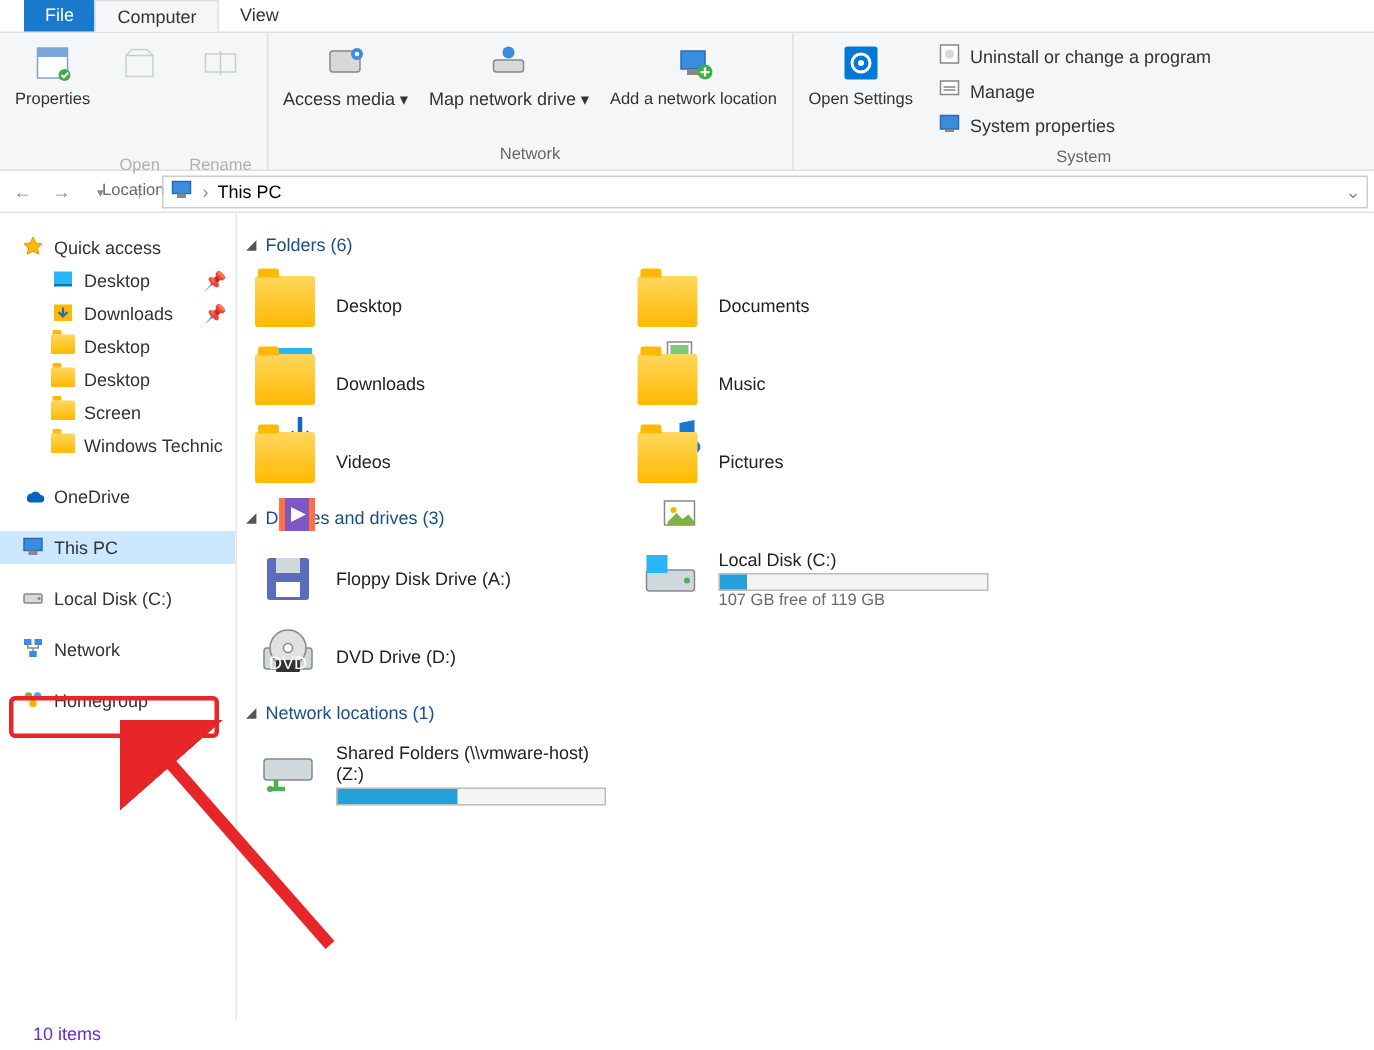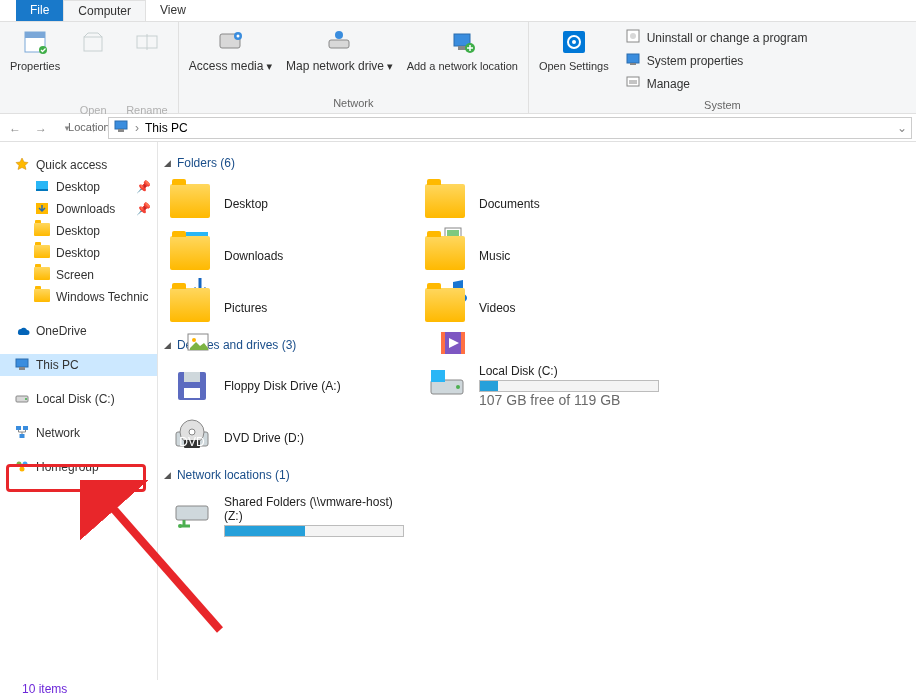--- a/index.html
+++ b/index.html
@@ -41,21 +41,21 @@
 
 
 .content { flex: 1; padding: 10px 6px; overflow: auto; }
 .section-hdr { display: flex; align-items: center; gap: 6px; color: #1a4e8a; font-size: 13px; margin: 4px 0 8px 0; cursor: pointer; }
 .section-hdr .tri { font-size: 9px; color: #555; }
 .grid { display: flex; flex-wrap: wrap; }
 .item { display: flex; align-items: center; width: 255px; padding: 4px 6px; gap: 10px; cursor: pointer; }
 .item .bigicon { width: 44px; height: 44px; display: flex; align-items: center; justify-content: center; flex-shrink: 0; }
 .item .info { display: flex; flex-direction: column; }
 .item .name { color: #222; }
-.item .sub { color: #6a6a6a; font-size: 14px; }
+.item .sub { color: #6a6a6a; font-size: 11px; }
 .drive-bar { width: 180px; height: 12px; border: 1px solid #bcbcbc; background: #f4f4f4; margin-top: 2px; position: relative; }
 .drive-bar .fill { position: absolute; top: 0; left: 0; bottom: 0; background: #26a0da; }
 
 
 .statusbar { position: absolute; bottom: 0; left: 16px; right: 0; height: 20px; padding: 2px 6px; color: #6d28d9; font-size: 12px; }
 
 
 .annot-box { position: absolute; border: 3px solid #e8262a; border-radius: 4px; pointer-events: none; }
 .annot-arrow { position: absolute; pointer-events: none; }
 
@@ -161,31 +161,31 @@
       <div class="ribbon-list">
         <div class="ribbon-list-item">
           <span><svg width="16" height="16">
                 <rect x="2" y="2" width="12" height="12" fill="#fff" stroke="#888"></rect>
                 <circle cx="8" cy="8" r="3" fill="#d8d8d8"></circle>
               </svg></span>
           <span>Uninstall or change a program</span>
         </div>
         <div class="ribbon-list-item">
           <span><svg width="16" height="16">
+                <rect x="2" y="3" width="12" height="9" fill="#fff" stroke="#888"></rect>
+                <path d="M4 7 h8 M4 9 h8" stroke="#888"></path>
+              </svg></span>
+          <span>Manage</span>
+        </div>
+        <div class="ribbon-list-item">
+          <span><svg width="16" height="16">
                 <rect x="2" y="3" width="12" height="9" fill="#3a8dde" stroke="#2a6cae"></rect>
                 <rect x="5" y="12" width="6" height="2" fill="#888"></rect>
               </svg></span>
           <span>System properties</span>
-        </div>
-        <div class="ribbon-list-item">
-          <span><svg width="16" height="16">
-                <rect x="2" y="3" width="12" height="9" fill="#fff" stroke="#888"></rect>
-                <path d="M4 7 h8 M4 9 h8" stroke="#888"></path>
-              </svg></span>
-          <span>Manage</span>
         </div>
       </div>
     </div>
     <div class="ribbon-group-label">System</div>
   </div>
 </div>
 
 <div class="addrbar">
   <div class="nav-btn">←</div>
   <div class="nav-btn">→</div>
@@ -348,44 +348,44 @@
           </div>
           <div class="info">
             <div class="name">Music</div>
           </div>
         </div>
         <div class="item">
           <div class="bigicon">
             <div style="position:relative;width:44px;height:40px;">
               <div class="folder-ico"></div>
               <svg width="44" height="40" style="position:absolute">
-                <rect x="18" y="12" width="20" height="16" fill="#fff" stroke="#888"></rect>
-                <circle cx="24" cy="18" r="2" fill="#ffb300"></circle>
-                <path d="M20 26 l6-6 4 4 4-3 4 5 v2 h-18z" fill="#7cb342"></path>
-              </svg>
-            </div>
-          </div>
-          <div class="info">
-            <div class="name">Pictures</div>
-          </div>
-        </div>
-        <div class="item">
-          <div class="bigicon">
-            <div style="position:relative;width:44px;height:40px;">
-              <div class="folder-ico"></div>
-              <svg width="44" height="40" style="position:absolute">
                 <rect x="16" y="10" width="24" height="22" fill="#7e57c2"></rect>
                 <rect x="16" y="10" width="4" height="22" fill="#ff7043"></rect>
                 <rect x="36" y="10" width="4" height="22" fill="#ff7043"></rect>
                 <path d="M24 16 l10 5 -10 5 z" fill="#fff"></path>
               </svg>
             </div>
           </div>
           <div class="info">
             <div class="name">Videos</div>
+          </div>
+        </div>
+        <div class="item">
+          <div class="bigicon">
+            <div style="position:relative;width:44px;height:40px;">
+              <div class="folder-ico"></div>
+              <svg width="44" height="40" style="position:absolute">
+                <rect x="18" y="12" width="20" height="16" fill="#fff" stroke="#888"></rect>
+                <circle cx="24" cy="18" r="2" fill="#ffb300"></circle>
+                <path d="M20 26 l6-6 4 4 4-3 4 5 v2 h-18z" fill="#7cb342"></path>
+              </svg>
+            </div>
+          </div>
+          <div class="info">
+            <div class="name">Pictures</div>
           </div>
         </div>
       </div>
 
     <div class="section-hdr">
       <span class="tri">◢</span>
       <span>Devices and drives (3)</span>
     </div>
     <div class="grid" id="drives-grid">
         <div class="item">

